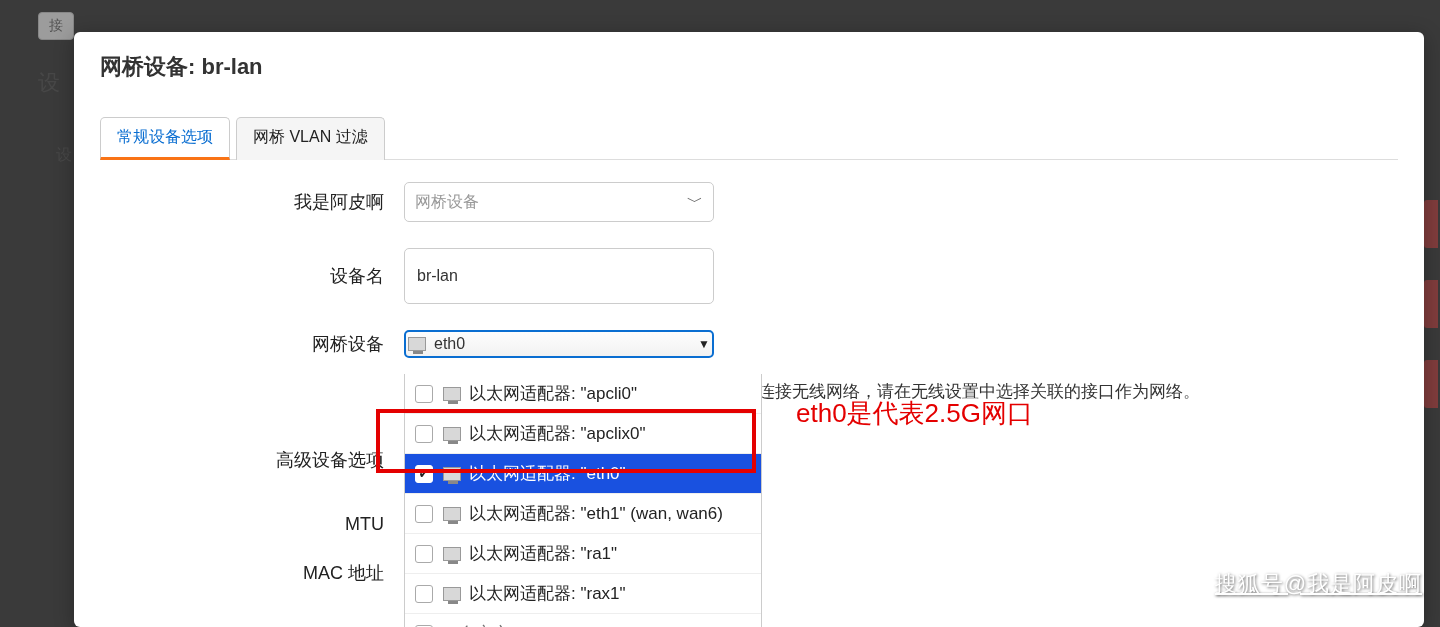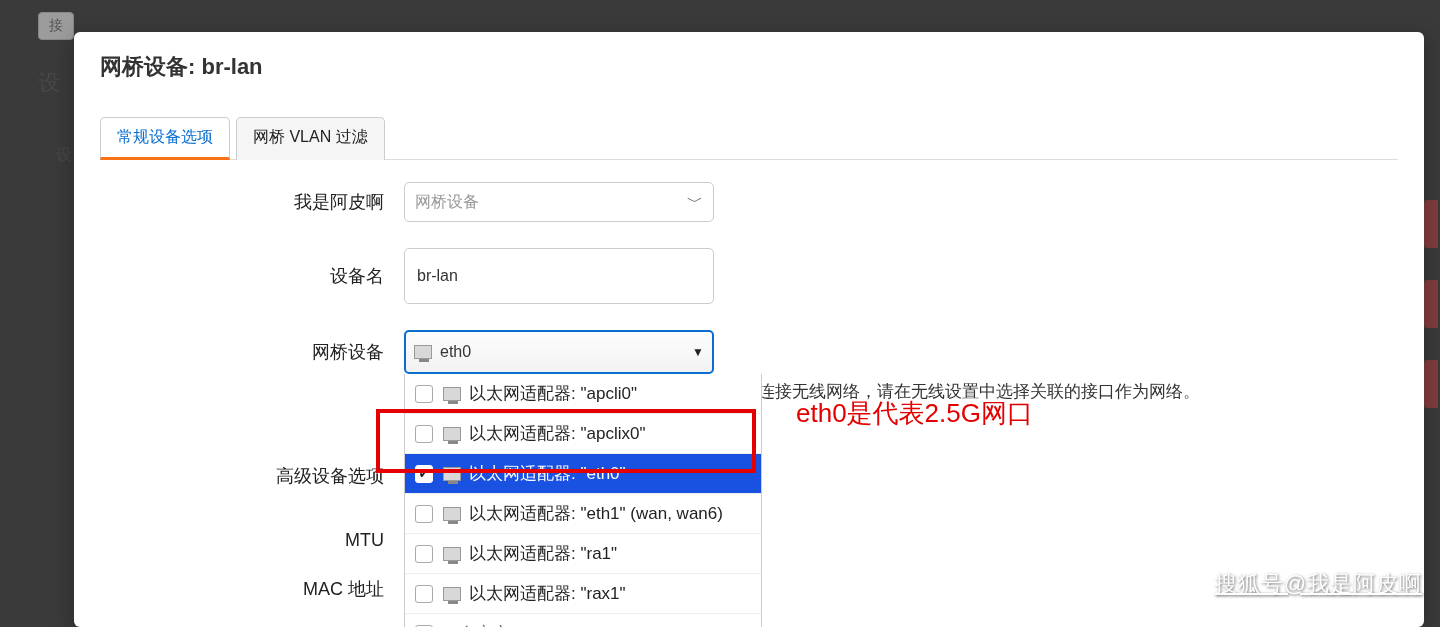--- a/index.html
+++ b/index.html
@@ -137,27 +137,27 @@
       border: 1px solid #ccc;
       border-radius: 5px;
       background: #fff;
       padding: 0 12px;
       font-size: 16px;
       color: #333;
       outline: none;
     }
     .multi-open {
       width: 100%;
-      height: 44px;
+      height: 28px;
       border: 2px solid #0a6ed1;
       border-radius: 5px;
       background: linear-gradient(#fdfdfd, #f2f2f2);
       display: flex;
       align-items: center;
-      padding: 0 8px;
+      padding: 0 2px;
       font-size: 16px;
       color: #333;
       cursor: pointer;
     }
     .multi-open .tri {
       margin-left: auto;
       font-size: 12px;
       color: #222;
     }
     .nic-icon {

